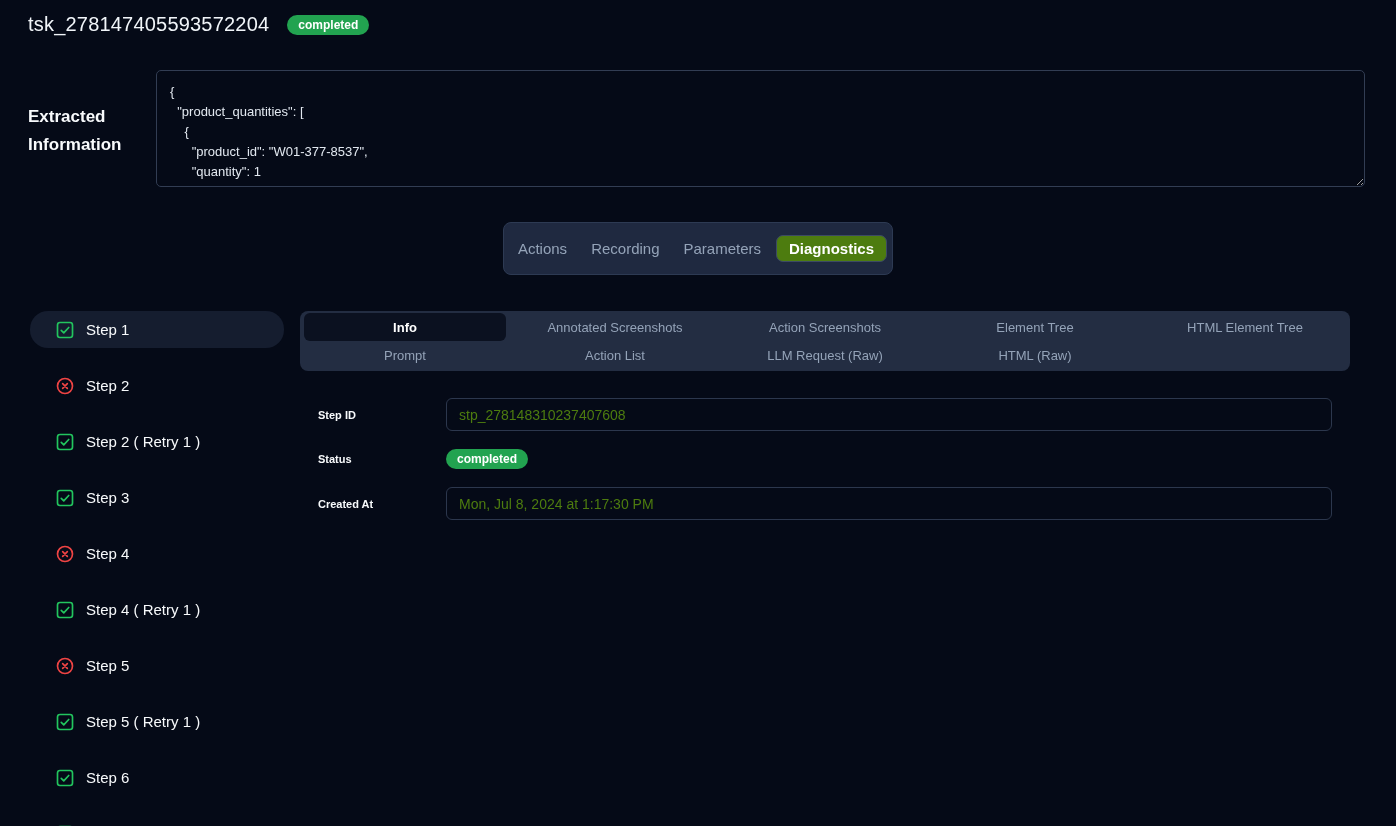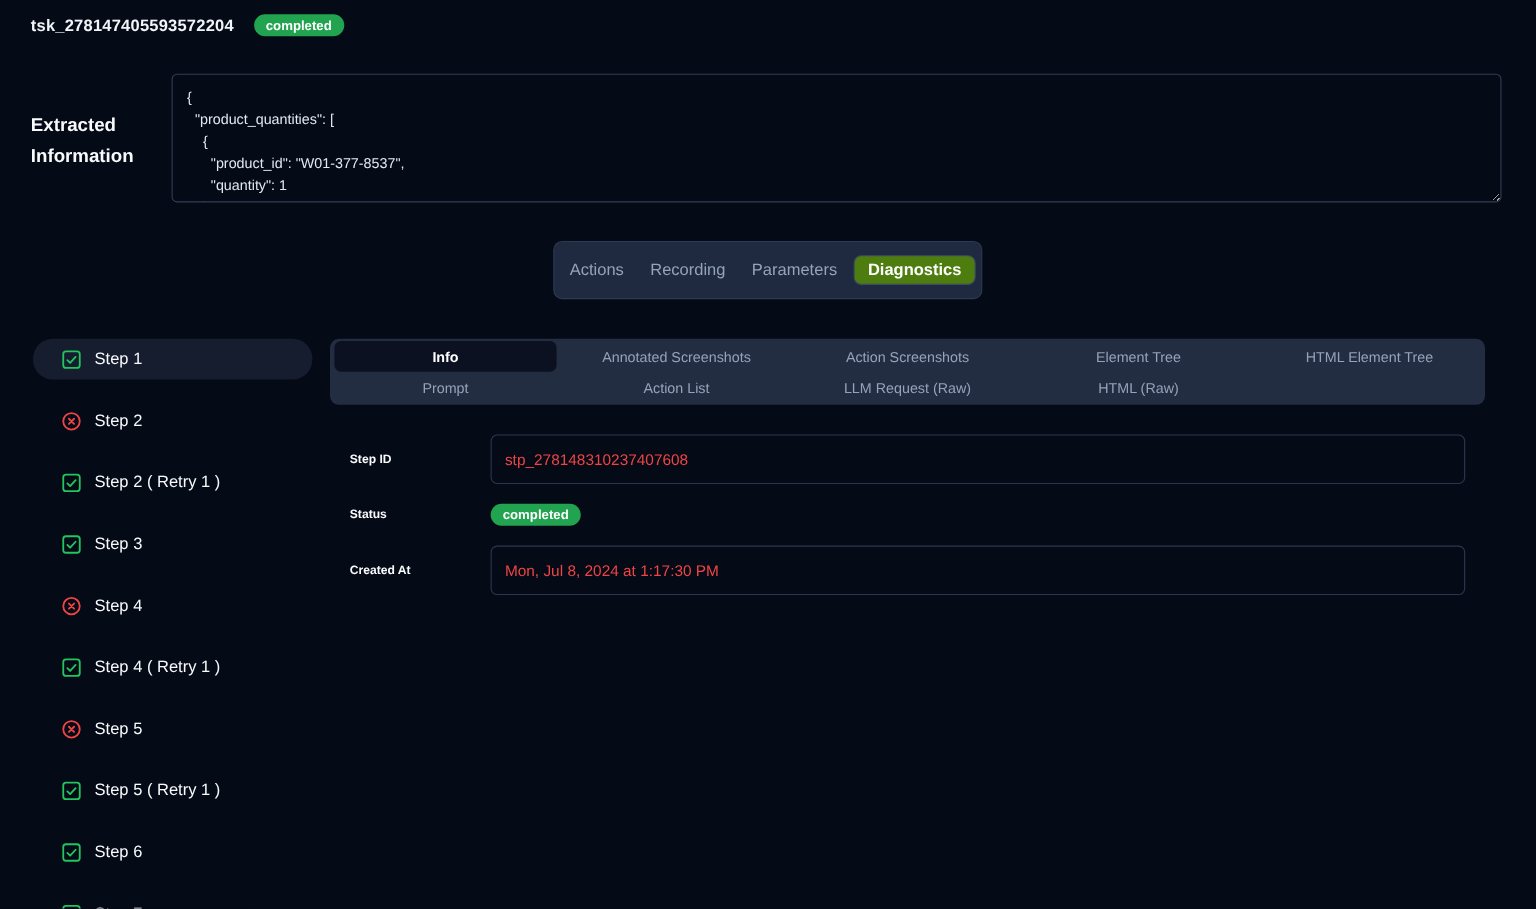--- a/index.html
+++ b/index.html
@@ -10,21 +10,21 @@
     font-family: "Liberation Sans", "DejaVu Sans", sans-serif;
     color: #f1f5f9;
   }
 
   
   .header {
     display: flex; align-items: center;
     padding: 13px 28px 0 28px;
     gap: 18px;
   }
-  .task-title { font-size: 15px; font-weight: 700; letter-spacing: 0.2px; }
+  .task-title { font-size: 20px; font-weight: 400; letter-spacing: 0.2px; }
   .badge {
     display: inline-flex; align-items: center;
     background: #22a350;
     color: #ffffff;
     font-size: 12px; font-weight: 700;
     padding: 4px 11px;
     border-radius: 12px;
     line-height: 1;
   }
 
@@ -136,26 +136,26 @@
     display: flex; align-items: center;
     margin-bottom: 18px;
   }
   .form-label {
     width: 128px; flex-shrink: 0;
     font-size: 11px; font-weight: 700;
     color: #f8fafc;
   }
   .text-input {
     flex: 1;
-    height: 45px;
+    height: 33px;
     background: transparent;
     border: 1px solid #2c374d;
     border-radius: 6px;
     padding: 0 12px;
-    color: #ef4444;
+    color: #4d7c0f;
     font-family: "Liberation Sans", "DejaVu Sans", sans-serif;
     font-size: 14px;
     outline: none;
   }
 </style>
 </head>
 <body>
 
 <div class="header">
   <div class="task-title">tsk_278147405593572204</div>

